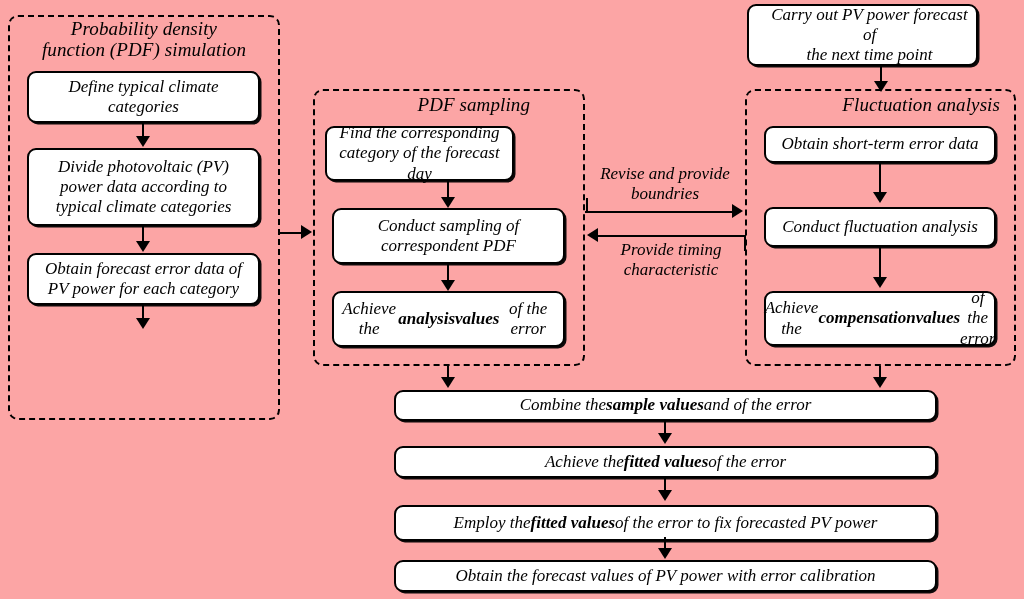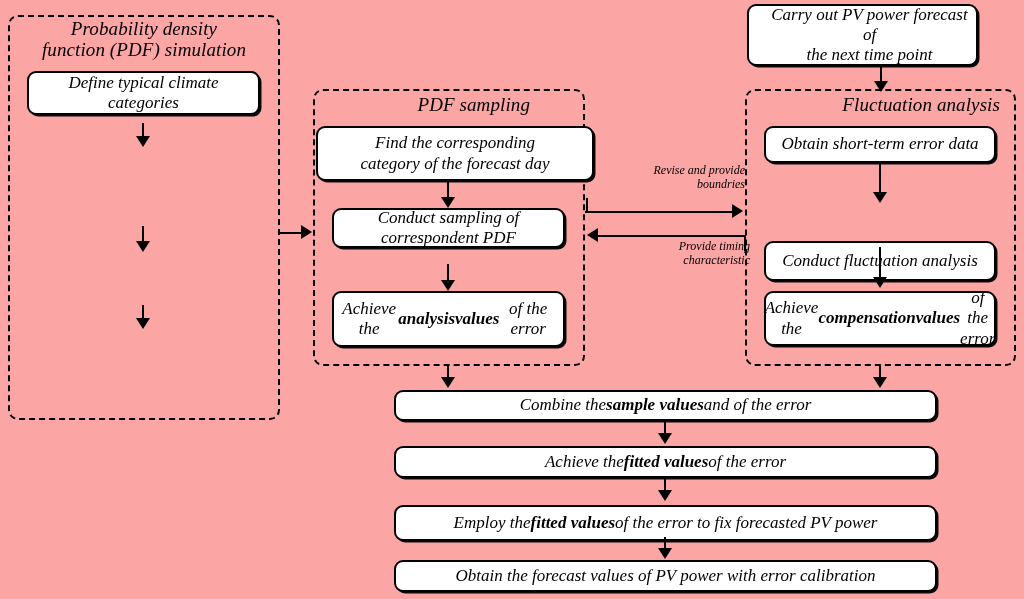--- a/index.html
+++ b/index.html
@@ -86,63 +86,68 @@
   }
   .arrow-left {
     position: absolute;
     width: 0; height: 0;
     border-top: 7px solid transparent;
     border-bottom: 7px solid transparent;
     border-right: 11px solid #000000;
   }
   .edge-label {
     position: absolute;
-    text-align: right;
-    font-size: 12px;
+    text-align: center;
+    font-size: 17px;
     line-height: 1.15;
     white-space: pre-line;
   }
 </style>
 </head>
 <body>
 
 <div id="canvas">
 
   <div class="group" style="left:8px; top:15px; width:272px; height:405px;"></div>
   <div class="group-title" style="left: 10px; top: 18px; width: 268px; white-space: pre-line;">Probability density
 function (PDF) simulation</div>
 
-  <div class="box" style="left: 27px; top: 71px; width: 233px; height: 44px; white-space: pre-line;">Define typical climate
+  <div class="box" style="left: 27px; top: 71px; width: 233px; height: 52px; white-space: pre-line;">Define typical climate
 categories</div>
 
   <div class="vline" style="left:142px; top:123px; height:14px;"></div>
   <div class="arrow-down" style="left:136px; top:136px;"></div>
 
+  <div class="box" style="left: 27px; top: 148px; width: 233px; height: 78px; white-space: pre-line;">Divide photovoltaic (PV)
+power data according to
+typical climate categories</div>
 
   <div class="vline" style="left:142px; top:226px; height:15px;"></div>
   <div class="arrow-down" style="left:136px; top:241px;"></div>
 
+  <div class="box" style="left: 27px; top: 253px; width: 233px; height: 52px; white-space: pre-line;">Obtain forecast error data of
+PV power for each category</div>
 
   <div class="vline" style="left:142px; top:305px; height:14px;"></div>
   <div class="arrow-down" style="left:136px; top:318px;"></div>
 
 
   <div class="hline" style="left:280px; top:232px; width:22px;"></div>
   <div class="arrow-right" style="left:301px; top:225px;"></div>
 
   <div class="group" style="left:313px; top:89px; width:272px; height:277px;"></div>
   <div class="group-title" style="left:330px; top:94px; width:200px; text-align:right;">PDF sampling</div>
 
-  <div class="box" style="left: 316px; top: 126px; width: 278px; height: 55px; white-space: pre-line;">Find the corresponding
+  <div class="box" style="left: 325px; top: 126px; width: 189px; height: 55px; white-space: pre-line;">Find the corresponding
 category of the forecast day</div>
 
   <div class="vline" style="left:447px; top:181px; height:16px;"></div>
   <div class="arrow-down" style="left:441px; top:197px;"></div>
 
-  <div class="box" style="left: 332px; top: 208px; width: 233px; height: 40px; white-space: pre-line;">Conduct sampling of
+  <div class="box" style="left: 332px; top: 208px; width: 233px; height: 56px; white-space: pre-line;">Conduct sampling of
 correspondent PDF</div>
 
   <div class="vline" style="left:447px; top:264px; height:16px;"></div>
   <div class="arrow-down" style="left:441px; top:280px;"></div>
 
   <div class="box" style="left:332px; top:291px; width:233px; height:56px;">Achieve the <b>analysis</b><br><b>values</b> of the error</div>
 
   <div class="vline" style="left:447px; top:366px; height:12px;"></div>
   <div class="arrow-down" style="left:441px; top:377px;"></div>
 
@@ -165,21 +170,21 @@
   <div class="arrow-down" style="left:874px; top:81px;"></div>
 
   <div class="group" style="left:745px; top:89px; width:271px; height:277px;"></div>
   <div class="group-title" style="left:760px; top:94px; width:240px; text-align:right;">Fluctuation analysis</div>
 
   <div class="box" style="left:764px; top:126px; width:232px; height:37px;">Obtain short-term error data</div>
 
   <div class="vline" style="left:879px; top:163px; height:29px;"></div>
   <div class="arrow-down" style="left:873px; top:192px;"></div>
 
-  <div class="box" style="left:764px; top:207px; width:232px; height:40px;margin-top:34px;">Conduct fluctuation analysis</div>
+  <div class="box" style="left:764px; top:207px; width:232px; height:40px;">Conduct fluctuation analysis</div>
 
   <div class="vline" style="left:879px; top:247px; height:30px;"></div>
   <div class="arrow-down" style="left:873px; top:277px;"></div>
 
   <div class="box" style="left:764px; top:291px; width:232px; height:55px;">Achieve the <b>compensation</b><br><b>values</b> of the error</div>
 
   <div class="vline" style="left:879px; top:366px; height:12px;"></div>
   <div class="arrow-down" style="left:873px; top:377px;"></div>
 
   <div class="box" style="left:394px; top:390px; width:543px; height:31px;">Combine the <b>sample values</b> and  of the error</div>

